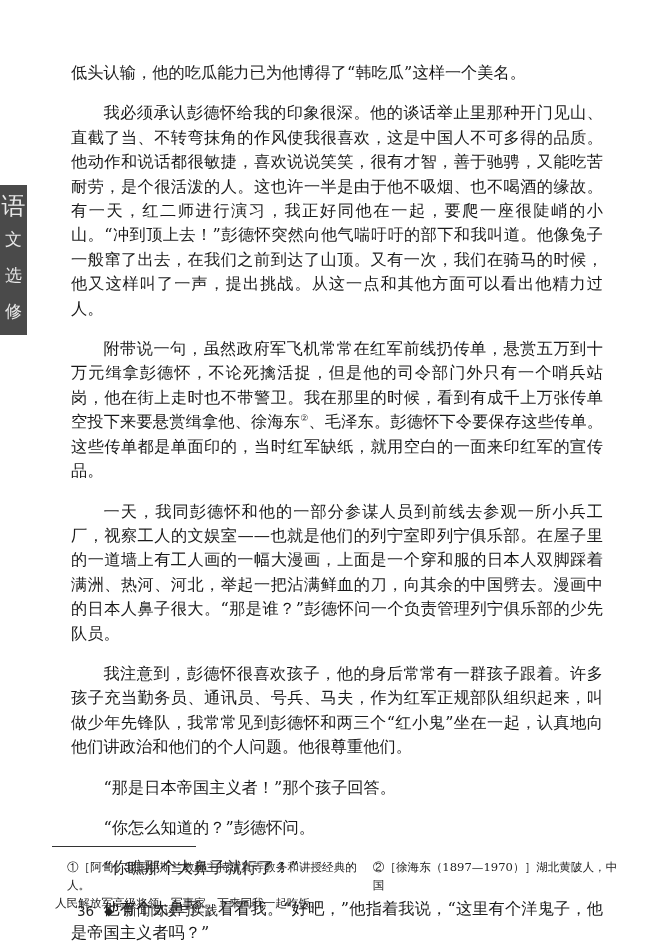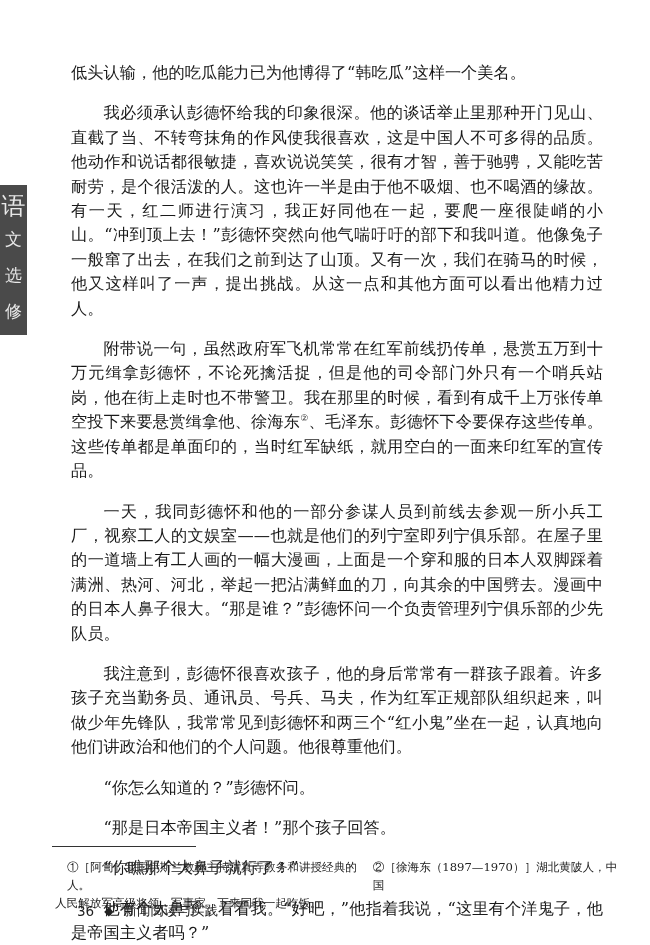--- a/index.html
+++ b/index.html
@@ -114,22 +114,22 @@
   <span class="small">选</span>
   <span class="small">修</span>
 </div>
 
 <div class="body-text">
   <p class="noindent">低头认输，他的吃瓜能力已为他博得了“韩吃瓜”这样一个美名。</p>
   <p>我必须承认彭德怀给我的印象很深。他的谈话举止里那种开门见山、直截了当、不转弯抹角的作风使我很喜欢，这是中国人不可多得的品质。他动作和说话都很敏捷，喜欢说说笑笑，很有才智，善于驰骋，又能吃苦耐劳，是个很活泼的人。这也许一半是由于他不吸烟、也不喝酒的缘故。有一天，红二师进行演习，我正好同他在一起，要爬一座很陡峭的小山。“冲到顶上去！”彭德怀突然向他气喘吁吁的部下和我叫道。他像兔子一般窜了出去，在我们之前到达了山顶。又有一次，我们在骑马的时候，他又这样叫了一声，提出挑战。从这一点和其他方面可以看出他精力过人。</p>
   <p><span>附带说一句，虽然政府军飞机常常在红军前线扔传单，悬赏五万到十万元缉拿彭德怀，不论死擒活捉，但是他的司令部门外只有一个哨兵站岗，他在街上走时也不带警卫。我在那里的时候，看到有成千上万张传单空投下来要悬赏缉拿他、徐海东</span><sup class="ref">②</sup><span>、毛泽东。彭德怀下令要保存这些传单。这些传单都是单面印的，当时红军缺纸，就用空白的一面来印红军的宣传品。</span></p>
   <p>一天，我同彭德怀和他的一部分参谋人员到前线去参观一所小兵工厂，视察工人的文娱室——也就是他们的列宁室即列宁俱乐部。在屋子里的一道墙上有工人画的一幅大漫画，上面是一个穿和服的日本人双脚踩着满洲、热河、河北，举起一把沾满鲜血的刀，向其余的中国劈去。漫画中的日本人鼻子很大。“那是谁？”彭德怀问一个负责管理列宁俱乐部的少先队员。</p>
   <p>我注意到，彭德怀很喜欢孩子，他的身后常常有一群孩子跟着。许多孩子充当勤务员、通讯员、号兵、马夫，作为红军正规部队组织起来，叫做少年先锋队，我常常见到彭德怀和两三个“红小鬼”坐在一起，认真地向他们讲政治和他们的个人问题。他很尊重他们。</p>
+  <p>“那是日本帝国主义者！”那个孩子回答。</p>
   <p>“你怎么知道的？”彭德怀问。</p>
-  <p>“那是日本帝国主义者！”那个孩子回答。</p>
   <p>“你瞧那个大鼻子就行了！”</p>
   <p>他有个大鼻子，看看我。“好吧，”他指着我说，“这里有个洋鬼子，他是帝国主义者吗？”</p>
   <p>“他是个洋鬼子，那没问题，”那个少先队员说，“但不是日本帝国主义者。他有个大鼻子，但要做日本帝国主义者还不够大！”</p>
 </div>
 
 <div class="footnote-rule"></div>
 
 <div class="footnotes">
   <div class="fn-row">
     <span>①［阿訇］我国伊斯兰教称主持清真寺教务和讲授经典的人。</span>

